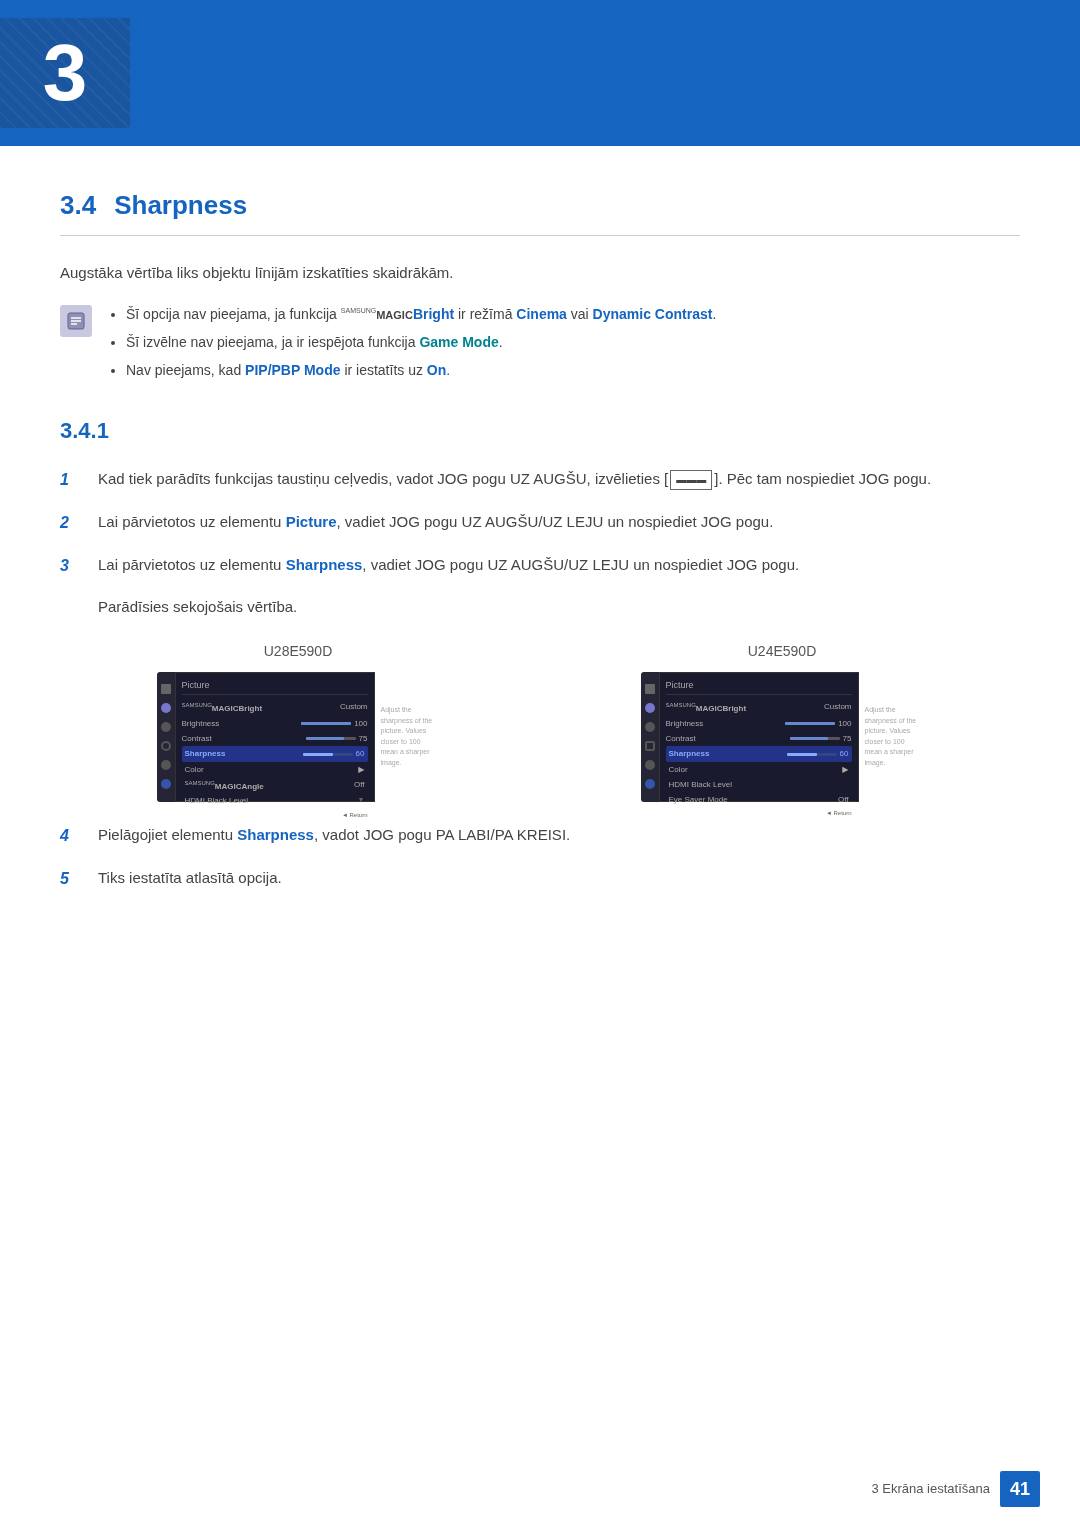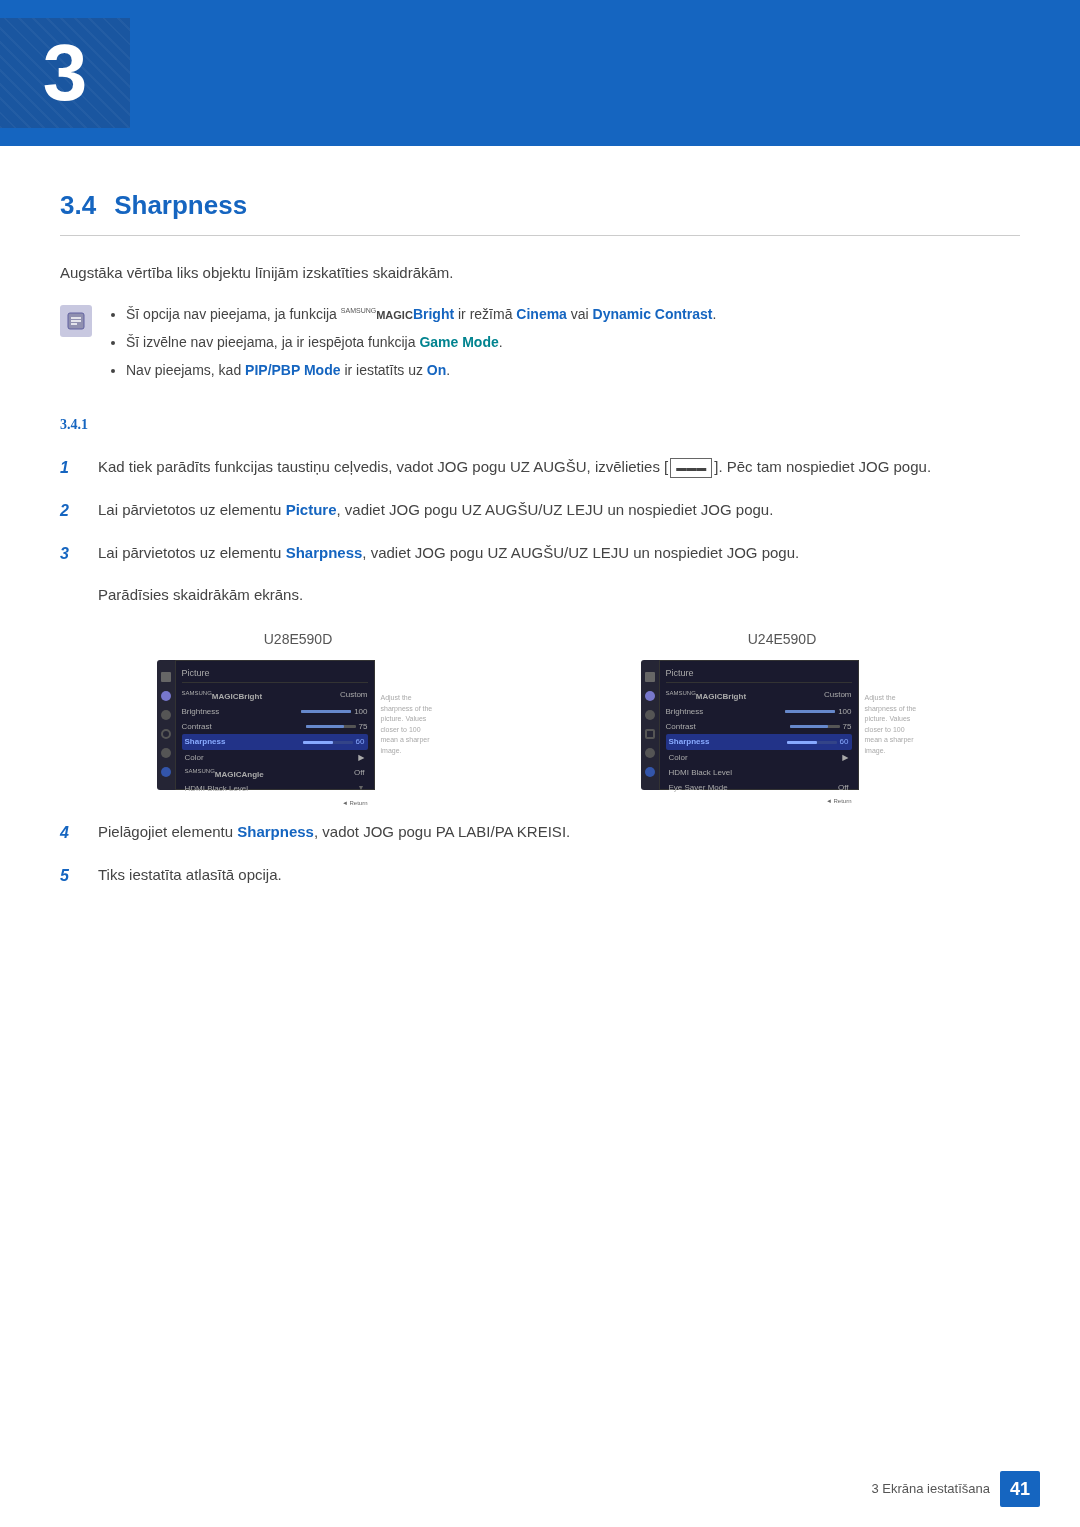--- a/index.html
+++ b/index.html
@@ -138,24 +138,23 @@
 
     
     .sub-section-heading {
       display: flex;
       align-items: baseline;
       margin: 28px 0 20px 0;
     }
 
     .sub-section-number {
       color: #1565c0;
-      font-size: 14px;
+      font-size: 22px;
       font-weight: bold;
       margin-right: 14px;
-      font-family: Liberation Serif, serif;
     }
 
     .sub-section-title {
       color: #1565c0;
       font-size: 18px;
       font-weight: bold;
     }
 
     
     .step {
@@ -187,21 +186,21 @@
     .screen-appears-text {
       font-size: 15px;
       color: #444;
       margin: 10px 0 22px 38px;
     }
 
     
     .monitor-section {
       display: flex;
       justify-content: space-around;
-      margin: 20px 0 30px 0;
+      margin: 20px 0 21px 0;
       gap: 8px;
     }
 
     .monitor-block {
       display: flex;
       flex-direction: column;
       align-items: center;
       flex: 1;
     }
 
@@ -301,21 +300,21 @@
     </span>
   </div>
 
   <div class="step">
     <span class="step-number"><em>3</em></span>
     <span class="step-text">
       Lai pārvietotos uz elementu <span class="bold-blue">Sharpness</span>, vadiet JOG pogu UZ AUGŠU/UZ LEJU un nospiediet JOG pogu.
     </span>
   </div>
 
-  <p class="screen-appears-text">Parādīsies skaidrākām ekrāns.</p>
+  <p class="screen-appears-text">Parādīsies sekojošais vērtība.</p>
 
   <div class="monitor-section">
 
     <div class="monitor-block">
       <div class="monitor-label">U28E590D</div>
       <div class="monitor-wrapper">
 
         <div style="width:18px; height:130px; background:#252535; border-radius:3px 0 0 3px; display:flex; flex-direction:column; align-items:center; justify-content:space-around; padding:8px 2px;">
           <div style="width:10px;height:10px;background:#666;border-radius:1px;"></div>
           <div style="width:10px;height:10px;background:#7777cc;border-radius:50%;"></div>

